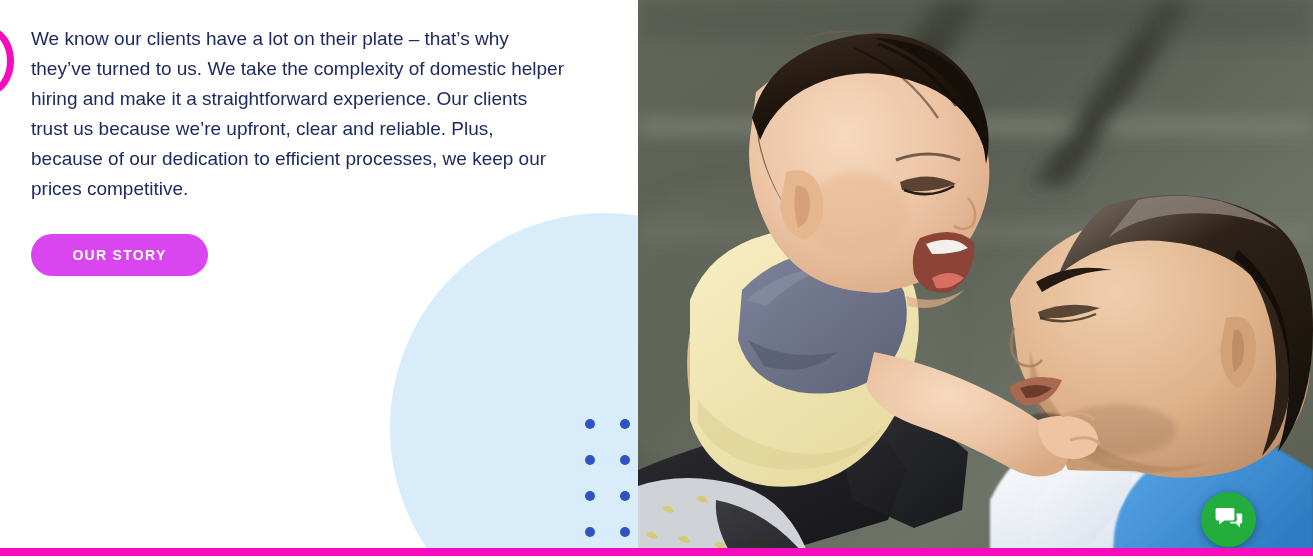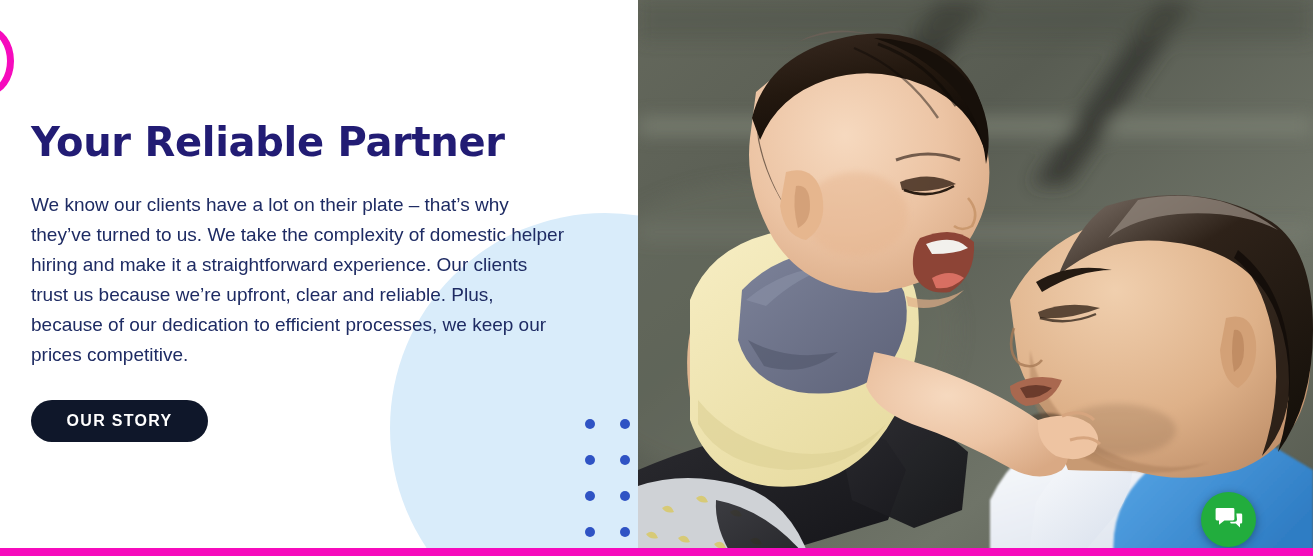--- a/index.html
+++ b/index.html
@@ -103,23 +103,23 @@
   .cta-button {
     display: inline-block;
     margin-top: 30px;
     padding: 0;
     width: 177px;
     height: 42px;
     line-height: 42px;
     text-align: center;
     border: none;
     border-radius: 21px;
-    background: #0f172a;
+    background: #d946ef;
     color: #ffffff;
-    font-size: 16px;
+    font-size: 14px;
     font-weight: 700;
     letter-spacing: 1.3px;
     font-family: "Liberation Sans", sans-serif;
     cursor: pointer;
   }
 
   
   .photo-panel {
     position: absolute;
     left: 638px;
@@ -183,21 +183,20 @@
       <span class="dot" style="left:35px; top:0px;"></span>
       <span class="dot" style="left:0px;  top:36px;"></span>
       <span class="dot" style="left:35px; top:36px;"></span>
       <span class="dot" style="left:0px;  top:72px;"></span>
       <span class="dot" style="left:35px; top:72px;"></span>
       <span class="dot" style="left:0px;  top:108px;"></span>
       <span class="dot" style="left:35px; top:108px;"></span>
     </div>
 
     <div class="content">
-      <h1 class="headline">Your Reliable Partner</h1>
 
       <p class="body-copy">We know our clients have a lot on their plate – that’s why they’ve turned to us. We take the complexity of domestic helper hiring and make it a straightforward experience. Our clients trust us because we’re upfront, clear and reliable. Plus, because of our dedication to efficient processes, we keep our prices competitive.</p>
 
       <button class="cta-button">OUR STORY</button>
     </div>
   </div>
 
   <div class="photo-panel">
     <svg width="675" height="559" viewBox="0 0 675 559" xmlns="http://www.w3.org/2000/svg" role="img">
       <defs>

